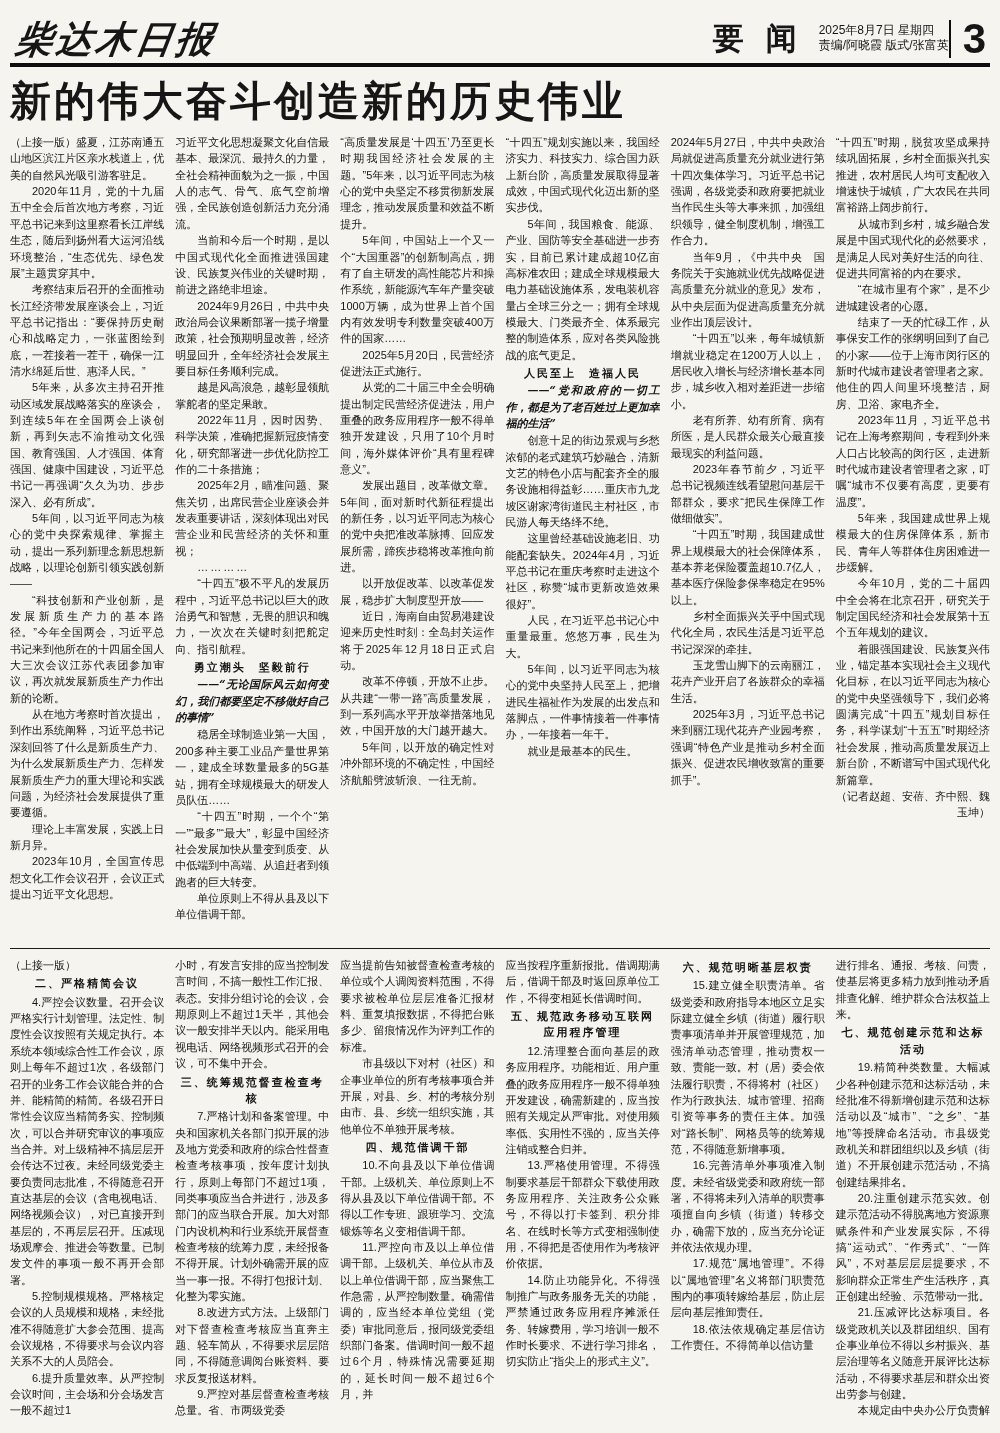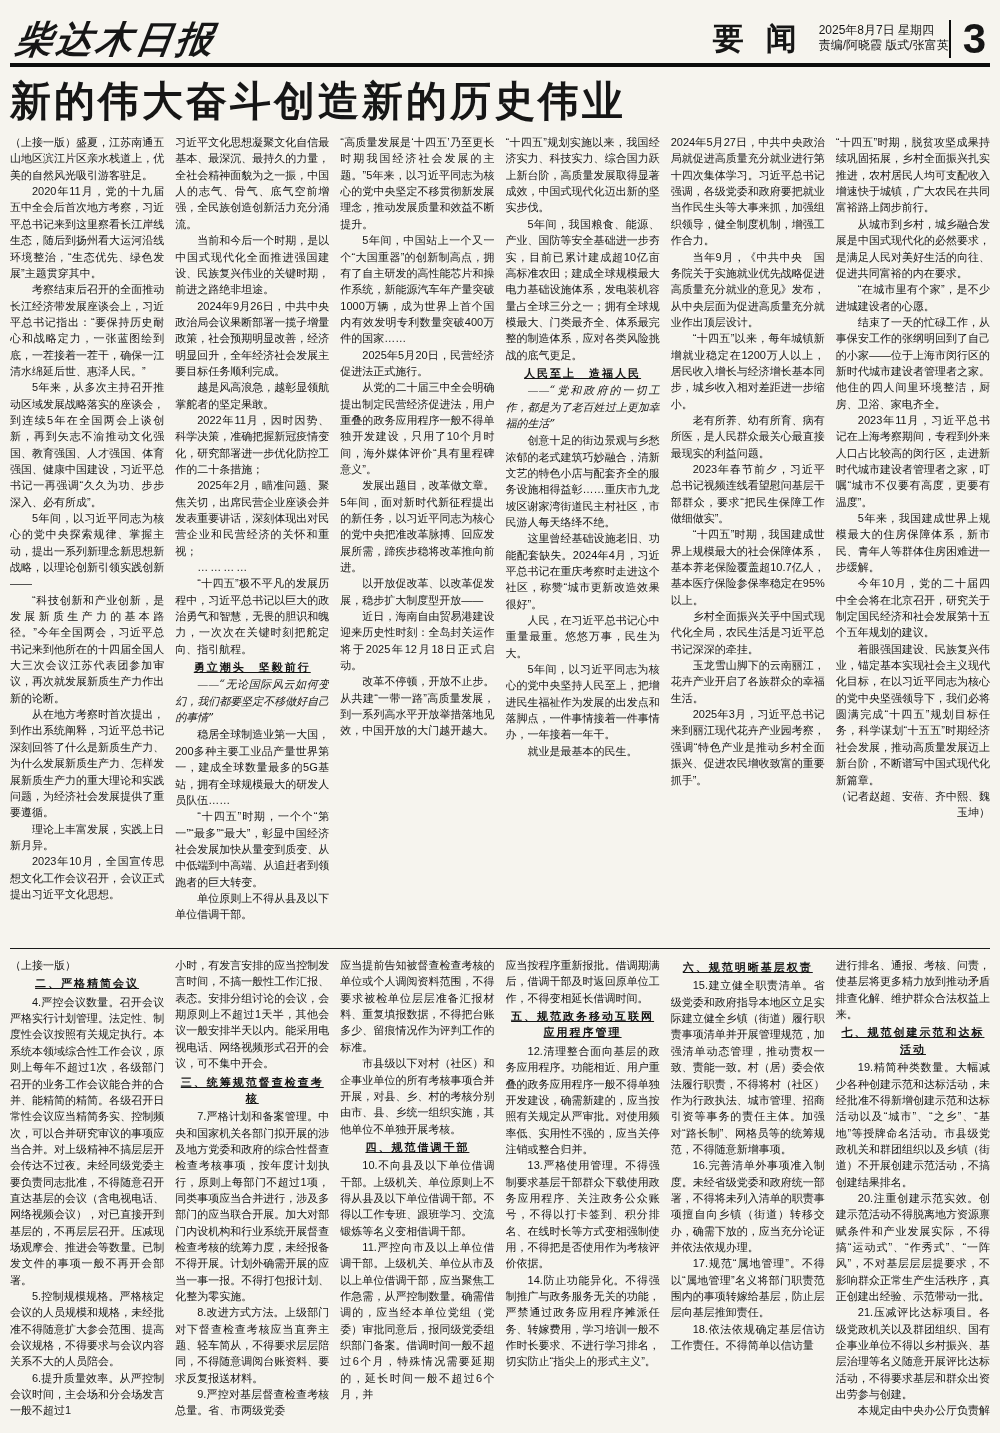--- a/index.html
+++ b/index.html
@@ -24,22 +24,22 @@
   .headline{text-align:left;font-size:41px;font-weight:900;letter-spacing:3px;
        margin:12px 0 10px 0;line-height:1.1;}
   
   .cols{display:flex;gap:11px;}
   .cols .col{flex:1 1 0;overflow:hidden;font-size:11px;line-height:16.35px;
        text-align:justify;}
   #upper-cols .col{height:806px;}
   #lower-cols .col{height:462px;}
   .col p{margin:0;text-indent:2em;}
   .col p.cont{text-indent:0;}
-  .col p.sub{font-weight:700;text-align:center;text-indent:0;letter-spacing:2px;margin:2px 0;text-decoration:underline;}
-  .col p.quote{font-weight:400;font-style:italic;font-family:"DejaVu Serif",serif;}
+  .col p.sub{font-weight:700;text-align:center;text-indent:0;letter-spacing:2px;margin:2px 0;}
+  .col p.quote{font-weight:700;font-style:italic;font-family:"DejaVu Serif",serif;}
   .col p.dots{letter-spacing:2px;}
   .col p.byline{text-align:right;text-indent:0;}
   .divider{border:none;border-top:1.5px solid #1a1a1a;margin:8px 0 8px 0;}
 </style>
 </head>
 <body>
 
 <div class="page">
 
   <div class="hdr">
@@ -85,20 +85,21 @@
       </div>
       <div class="col">
         <p class="cont">“高质量发展是‘十四五’乃至更长时期我国经济社会发展的主题。”5年来，以习近平同志为核心的党中央坚定不移贯彻新发展理念，推动发展质量和效益不断提升。</p>
         <p>5年间，中国站上一个又一个“大国重器”的创新制高点，拥有了自主研发的高性能芯片和操作系统，新能源汽车年产量突破1000万辆，成为世界上首个国内有效发明专利数量突破400万件的国家……</p>
         <p>2025年5月20日，民营经济促进法正式施行。</p>
         <p>从党的二十届三中全会明确提出制定民营经济促进法，用户重叠的政务应用程序一般不得单独开发建设，只用了10个月时间，海外媒体评价“具有里程碑意义”。</p>
         <p>发展出题目，改革做文章。5年间，面对新时代新征程提出的新任务，以习近平同志为核心的党中央把准改革脉搏、回应发展所需，蹄疾步稳将改革推向前进。</p>
         <p>以开放促改革、以改革促发展，稳步扩大制度型开放——</p>
         <p>近日，海南自由贸易港建设迎来历史性时刻：全岛封关运作将于2025年12月18日正式启动。</p>
         <p>改革不停顿，开放不止步。从共建“一带一路”高质量发展，到一系列高水平开放举措落地见效，中国开放的大门越开越大。</p>
+        <p>5年间，以开放的确定性对冲外部环境的不确定性，中国经济航船劈波斩浪、一往无前。</p>
       </div>
       <div class="col">
         <p class="cont">“十四五”规划实施以来，我国经济实力、科技实力、综合国力跃上新台阶，高质量发展取得显著成效，中国式现代化迈出新的坚实步伐。</p>
         <p>5年间，我国粮食、能源、产业、国防等安全基础进一步夯实，目前已累计建成超10亿亩高标准农田；建成全球规模最大电力基础设施体系，发电装机容量占全球三分之一；拥有全球规模最大、门类最齐全、体系最完整的制造体系，应对各类风险挑战的底气更足。</p>
         <p class="sub">人民至上　造福人民</p>
         <p class="quote">——“党和政府的一切工作，都是为了老百姓过上更加幸福的生活”</p>
         <p>创意十足的街边景观与乡愁浓郁的老式建筑巧妙融合，清新文艺的特色小店与配套齐全的服务设施相得益彰……重庆市九龙坡区谢家湾街道民主村社区，市民游人每天络绎不绝。</p>
         <p>这里曾经基础设施老旧、功能配套缺失。2024年4月，习近平总书记在重庆考察时走进这个社区，称赞“城市更新改造效果很好”。</p>
         <p>人民，在习近平总书记心中重量最重。悠悠万事，民生为大。</p>
         <p>5年间，以习近平同志为核心的党中央坚持人民至上，把增进民生福祉作为发展的出发点和落脚点，一件事情接着一件事情办，一年接着一年干。</p>

